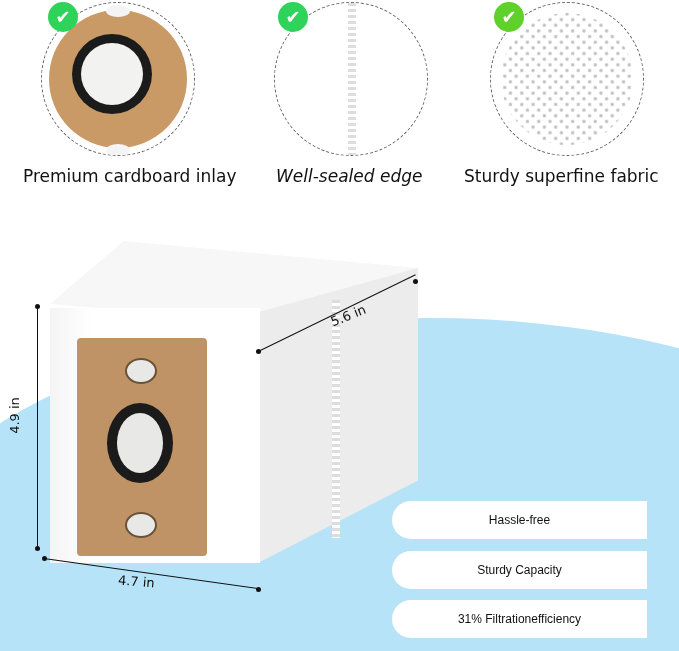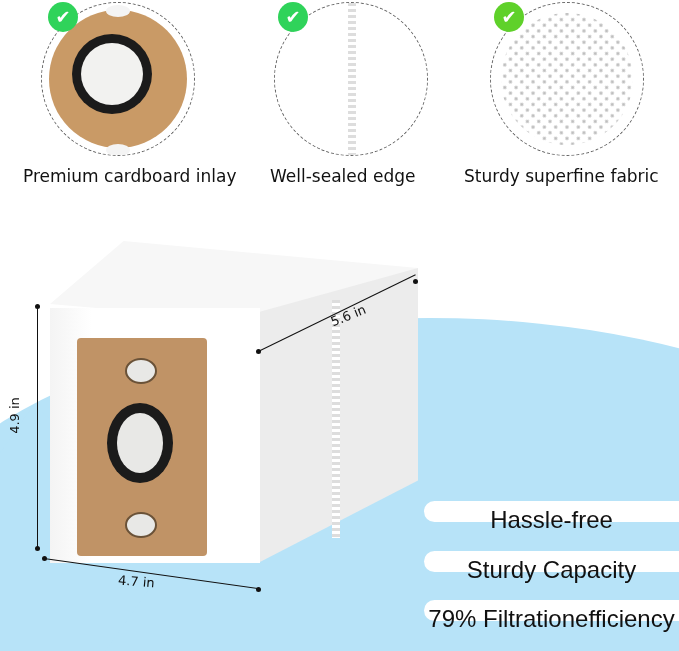--- a/index.html
+++ b/index.html
@@ -21,21 +21,21 @@
   .box-side{position:absolute;left:258px;top:268px;width:160px;height:295px;background:#ececec;clip-path:polygon(0 15%,100% 0,100% 72%,0 100%);}
   .box-top{position:absolute;left:50px;top:232px;width:368px;height:90px;background:#f7f7f7;clip-path:polygon(0 80%,20% 10%,100% 40%,57% 100%);}
   .side-seam{position:absolute;left:332px;top:300px;width:8px;height:238px;background:repeating-linear-gradient(180deg,#ddd 0 3px,#fff 3px 6px);}
   .card{position:absolute;left:77px;top:338px;width:130px;height:218px;background:#c09366;border-radius:4px;}
   .hole{position:absolute;width:28px;height:22px;border-radius:50%;background:#e8e8e6;border:2px solid #6a5238;}
   .oval{position:absolute;left:30px;top:65px;width:66px;height:80px;border-radius:50%;background:#1b1b1b;}
   .oval-inner{position:absolute;left:10px;top:10px;width:46px;height:60px;border-radius:50%;background:#e8e8e6;}
   .dim-label{position:absolute;font-size:13px;color:#111;}
   .line{position:absolute;background:#111;height:1px;transform-origin:0 0;}
   .dot{position:absolute;width:5px;height:5px;border-radius:50%;background:#111;}
-  .pill{position:absolute;left:424px;width:255px;height:21px;background:#fff;border-radius:19px 0 0 19px;font-size:24px;color:#111;text-align:center;line-height:38px;font-family:"Liberation Sans",sans-serif;}
+  .pill{position:absolute;left:392px;width:255px;height:38px;background:#fff;border-radius:19px 0 0 19px;font-size:12px;color:#111;text-align:center;line-height:38px;font-family:"Liberation Sans",sans-serif;}
 </style>
 </head>
 <body>
 
 <div class="blue-bg"></div>
 <div class="blue-bg2"></div>
 
 <div class="feature" style="left:0">
   <div class="circle" style="left:41px;">
     <div class="cardboard"></div>
@@ -47,21 +47,21 @@
   </div>
   <div class="check" style="left:48px;">✔</div>
   <div class="caption" style="left:23px;">Premium cardboard inlay</div>
 </div>
 
 <div class="feature" style="left:226px">
   <div class="circle" style="left:48px;">
     <div class="seam"></div>
   </div>
   <div class="check" style="left:52px;">✔</div>
-  <div class="caption" style="left:44px;">Well-sealed edge</div>
+  <div class="caption" style="left:50px;font-style:italic;">Well-sealed edge</div>
 </div>
 
 <div class="feature" style="left:452px">
   <div class="circle" style="left:38px;">
     <div class="fabric"></div>
   </div>
   <div class="check lime" style="left:42px;">✔</div>
   <div class="caption" style="left:12px;">Sturdy superfine fabric</div>
 </div>
 
@@ -87,13 +87,13 @@
 <div class="dot" style="left:256px;top:587px"></div>
 <div class="dim-label" style="left:118px;top:574px;transform:rotate(5deg);">4.7 in</div>
 
 <div class="dot" style="left:256px;top:349px"></div>
 <div class="line" style="left:258px;top:351px;width:175px;transform:rotate(-26deg);"></div>
 <div class="dot" style="left:413px;top:279px"></div>
 <div class="dim-label" style="left:330px;top:308px;transform:rotate(-22deg);">5.6 in</div>
 
 <div class="pill" style="top:501px">Hassle-free</div>
 <div class="pill" style="top:551px">Sturdy Capacity</div>
-<div class="pill" style="top:600px">79% Filtrationefficiency</div>
+<div class="pill" style="top:600px">31% Filtrationefficiency</div>
 
 </body></html>

